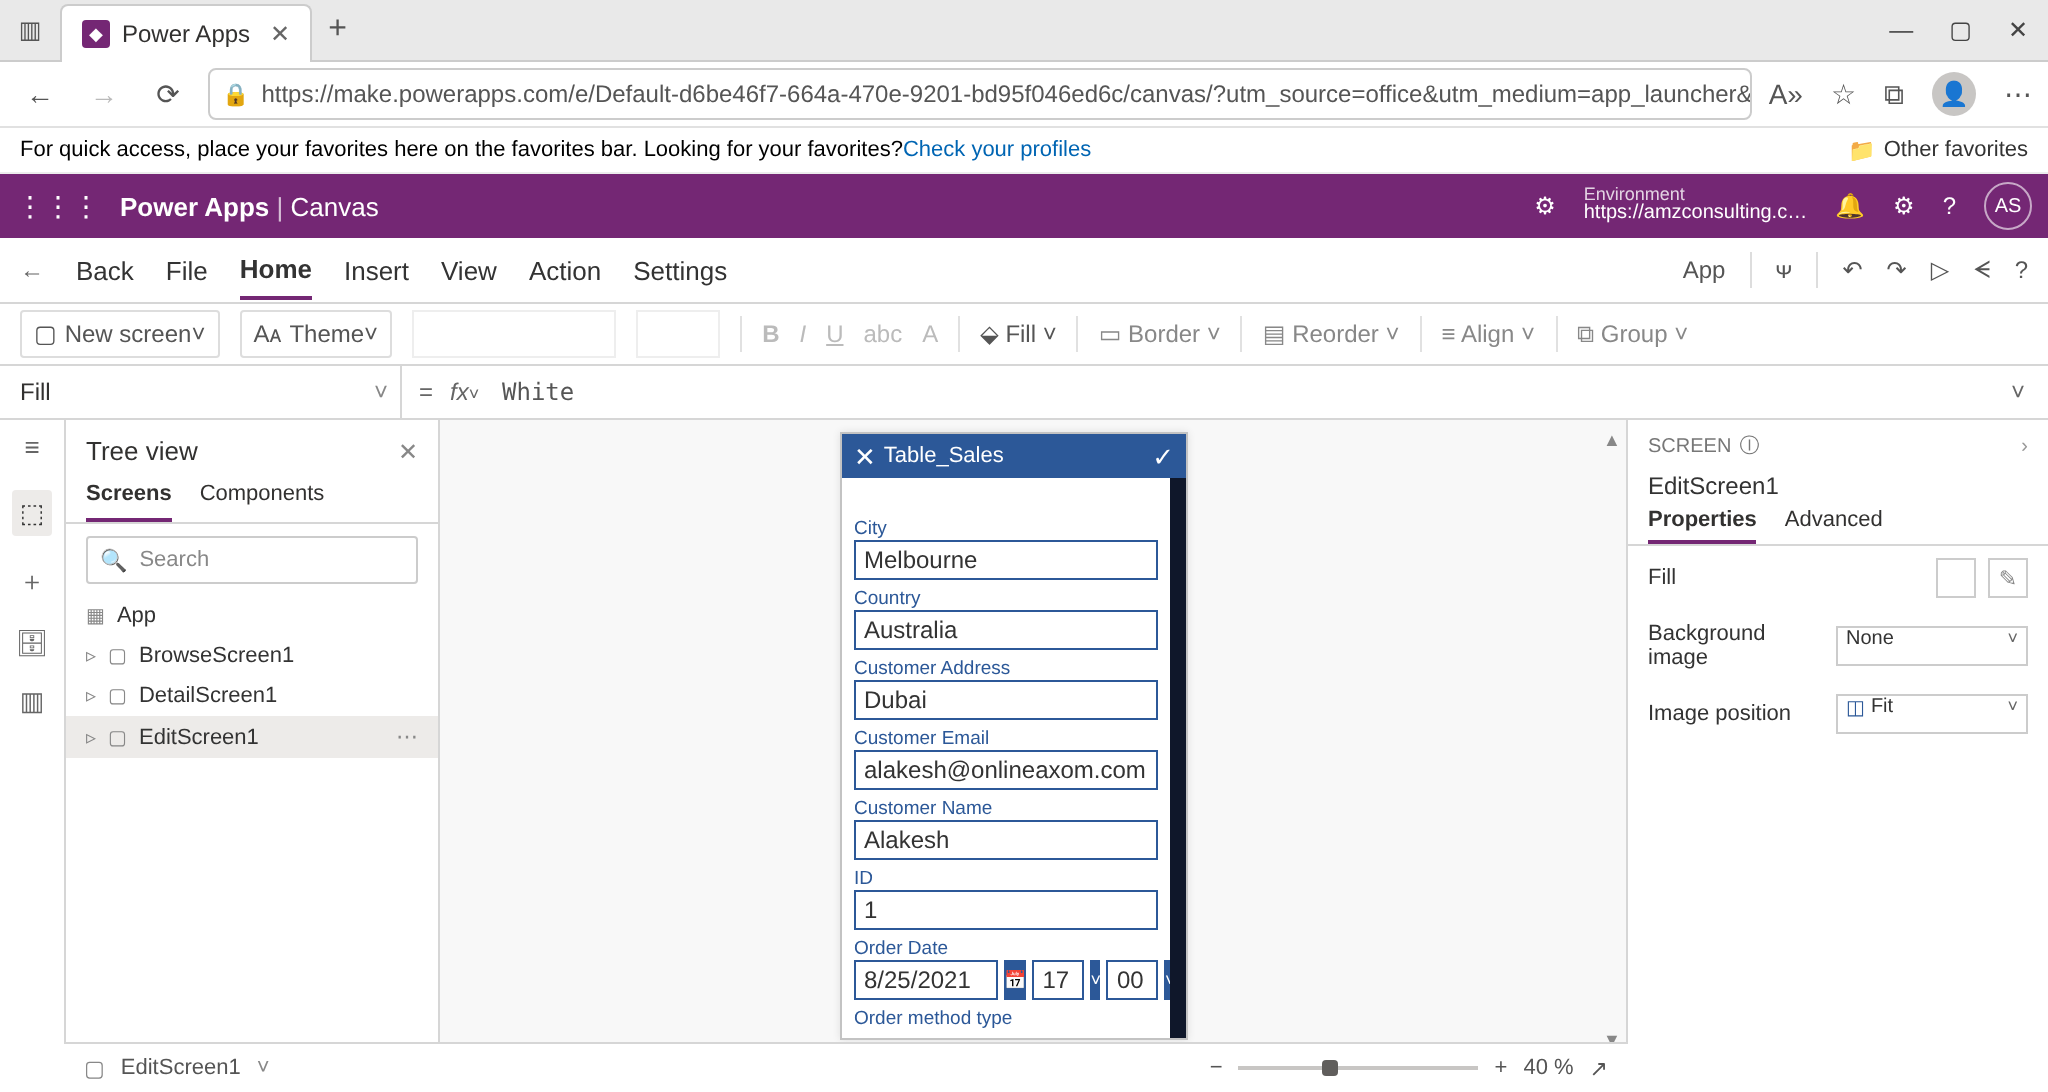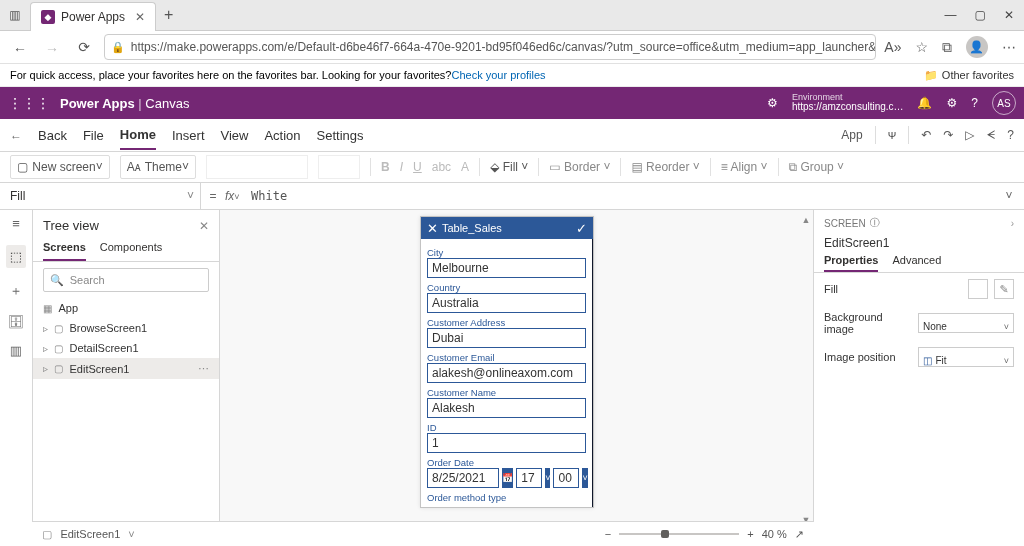--- a/index.html
+++ b/index.html
@@ -74,36 +74,36 @@
   .trow{display:flex;align-items:center;padding:4px 10px;gap:6px;font-size:11px;color:#333}
   .trow .ico{color:#888;font-size:10px}
   .trow.sel{background:#edebe9}
   .trow .more{margin-left:auto;color:#888}
   
   .canvas{flex:1;background:#f8f8f8;position:relative}
   .form{position:absolute;left:200px;top:6px;width:172px;background:#fff;border:1px solid #c3c3c3;box-shadow:0 0 4px rgba(0,0,0,.1)}
   .form-hdr{height:22px;background:var(--form-blue);color:#fff;display:flex;align-items:center;padding:0 6px;font-size:11px}
   .form-hdr .fx1,.form-hdr .fx2{font-size:13px}
   .form-hdr .ttl{flex:1;margin-left:4px}
-  .form-body{padding:4px 6px 4px 6px;font-size:10px;color:var(--form-blue);max-height:276px;overflow:hidden;border-right:1px solid #0f172a}
+  .form-body{padding:16px 6px 4px 6px;font-size:10px;color:var(--form-blue);max-height:276px;overflow:hidden;border-right:8px solid #0f172a}
   .flabel{margin-top:4px;font-size:9.5px}
   .fval{border:1px solid var(--form-blue);height:16px;padding:1px 4px;color:#333;font-size:12px;display:flex;align-items:center}
   .dtrow{display:flex;gap:3px}
   .dtrow .fval{flex:0 0 auto}
   .dd{width:14px;background:var(--form-blue);color:#fff;display:flex;align-items:center;justify-content:center;font-size:9px}
   
   .props{width:210px;border-left:1px solid var(--border);display:flex;flex-direction:column;font-size:11px}
   .props .hdr1{display:flex;align-items:center;padding:6px 10px;color:#777;font-size:10px;text-transform:uppercase}
   .props .hdr1 .chv{margin-left:auto;color:#999}
   .props .scr{padding:0 10px 4px;font-size:12px;color:#333}
   .props .ptabs{display:flex;gap:14px;padding:0 10px;border-bottom:1px solid var(--border);font-size:11px}
   .props .ptabs .act{border-bottom:2px solid var(--purple);padding-bottom:4px;font-weight:600}
   .prow{display:flex;align-items:center;padding:6px 10px;gap:6px}
   .prow .lbl{flex:1;color:#333}
-  .pbox{border:1px solid #ccc;height:18px;min-width:86px;display:flex;align-items:flex-end;padding:0 4px;font-size:10px;color:#333;background:#fff}
+  .pbox{border:1px solid #ccc;height:18px;min-width:86px;display:flex;align-items:flex-start;padding:0 4px;font-size:10px;color:#333;background:#fff}
   .pbox .chv{margin-left:auto;color:#666;font-size:9px}
   .pswatch{width:18px;height:18px;border:1px solid #ccc;display:flex;align-items:center;justify-content:center;color:#888;font-size:11px}
   
   .statusbar{position:absolute;bottom:0;left:32px;right:210px;height:24px;border-top:1px solid var(--border);display:flex;align-items:center;padding:0 10px;gap:8px;font-size:11px;background:#fff;color:#555}
   .statusbar .spacer{flex:1}
   .zoomtrack{width:120px;height:2px;background:#c8c6c4;position:relative}
   .zoomtrack::after{content:"";position:absolute;left:35%;top:-3px;width:8px;height:8px;background:#605e5c;border-radius:2px}
 </style>
 </head>
 <body>

